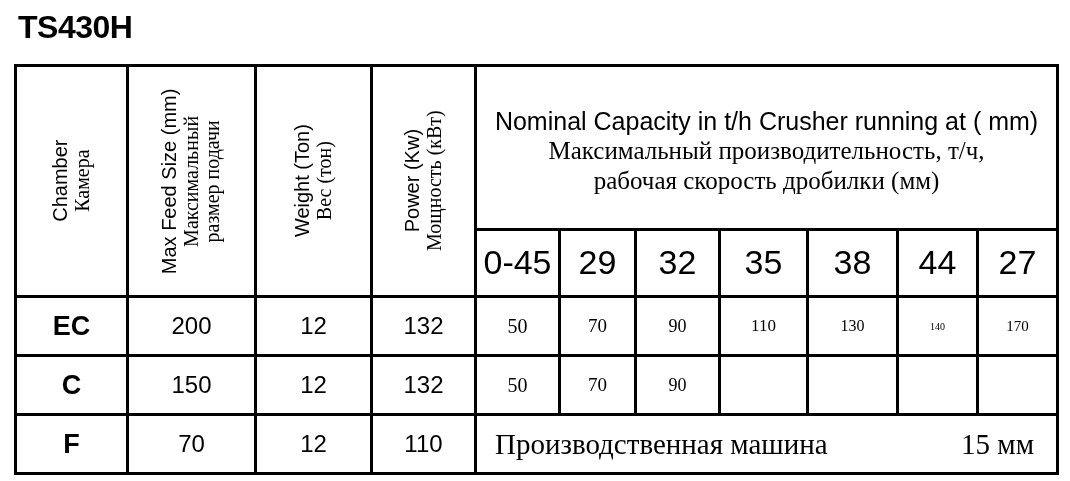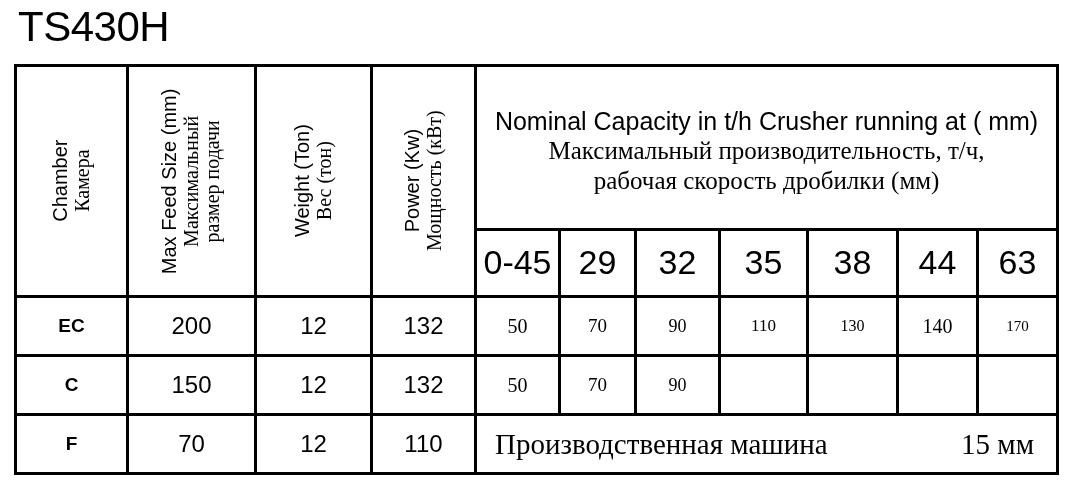--- a/index.html
+++ b/index.html
@@ -17,22 +17,22 @@
   .page {
     position: relative;
     width: 1070px;
     height: 481px;
     box-sizing: border-box;
   }
   .title {
     position: absolute;
     left: 18px;
     top: 2px;
-    font-size: 42px;
-    font-weight: normal;
+    font-size: 32px;
+    font-weight: bold;
     letter-spacing: -0.5px;
     line-height: 50px;
     font-family: "Liberation Sans", sans-serif;
   }
   table.spec {
     position: absolute;
     left: 14px;
     top: 64px;
     width: 1042px;
     border-collapse: collapse;
@@ -95,38 +95,38 @@
     line-height: 1.2;
   }
   .size-cell {
     font-family: "Liberation Sans", sans-serif;
     font-size: 34px;
     height: 60px;
   }
   .chamber-cell {
     font-family: "Liberation Sans", sans-serif;
     font-weight: bold;
-    font-size: 19px;
+    font-size: 27px;
   }
   .num-cell {
     font-family: Liberation Sans, sans-serif;
     font-size: 24px;
   }
   .row-data td {
     height: 56px;
   }
   .cap-val {
     font-family: Liberation Serif, serif;
   }
   .cap-val.v1 { font-size: 20px; }
   .cap-val.v2 { font-size: 19px; }
   .cap-val.v3 { font-size: 18px; }
   .cap-val.v4 { font-size: 17px; }
   .cap-val.v5 { font-size: 16px; }
-  .cap-val.v6 { font-size: 20px; margin-top: 37px; }
+  .cap-val.v6 { font-size: 10px; margin-top: 37px; }
   .cap-val.v7 { font-size: 15px; }
   .val-a { vertical-align: top; padding-top: 14px; }
   .val-b { vertical-align: middle; }
   .val-c { vertical-align: bottom; padding-bottom: 12px; }
   .note-cell {
     font-family: "Liberation Serif", serif;
     font-size: 29px;
     position: relative;
     height: 56px;
   }
@@ -200,21 +200,21 @@
         </td>
       </tr>
 
       <tr>
         <td class="size-cell">0-45</td>
         <td class="size-cell">29</td>
         <td class="size-cell">32</td>
         <td class="size-cell">35</td>
         <td class="size-cell">38</td>
         <td class="size-cell">44</td>
-        <td class="size-cell">63</td>
+        <td class="size-cell">27</td>
       </tr>
 
       <tr class="row-data">
         <td class="chamber-cell">EC</td>
         <td class="num-cell">200</td>
         <td class="num-cell">12</td>
         <td class="num-cell">132</td>
         <td class="cap-val v1 val-a">50</td>
         <td class="cap-val v2 val-a">70</td>
         <td class="cap-val v3 val-a">90</td>

